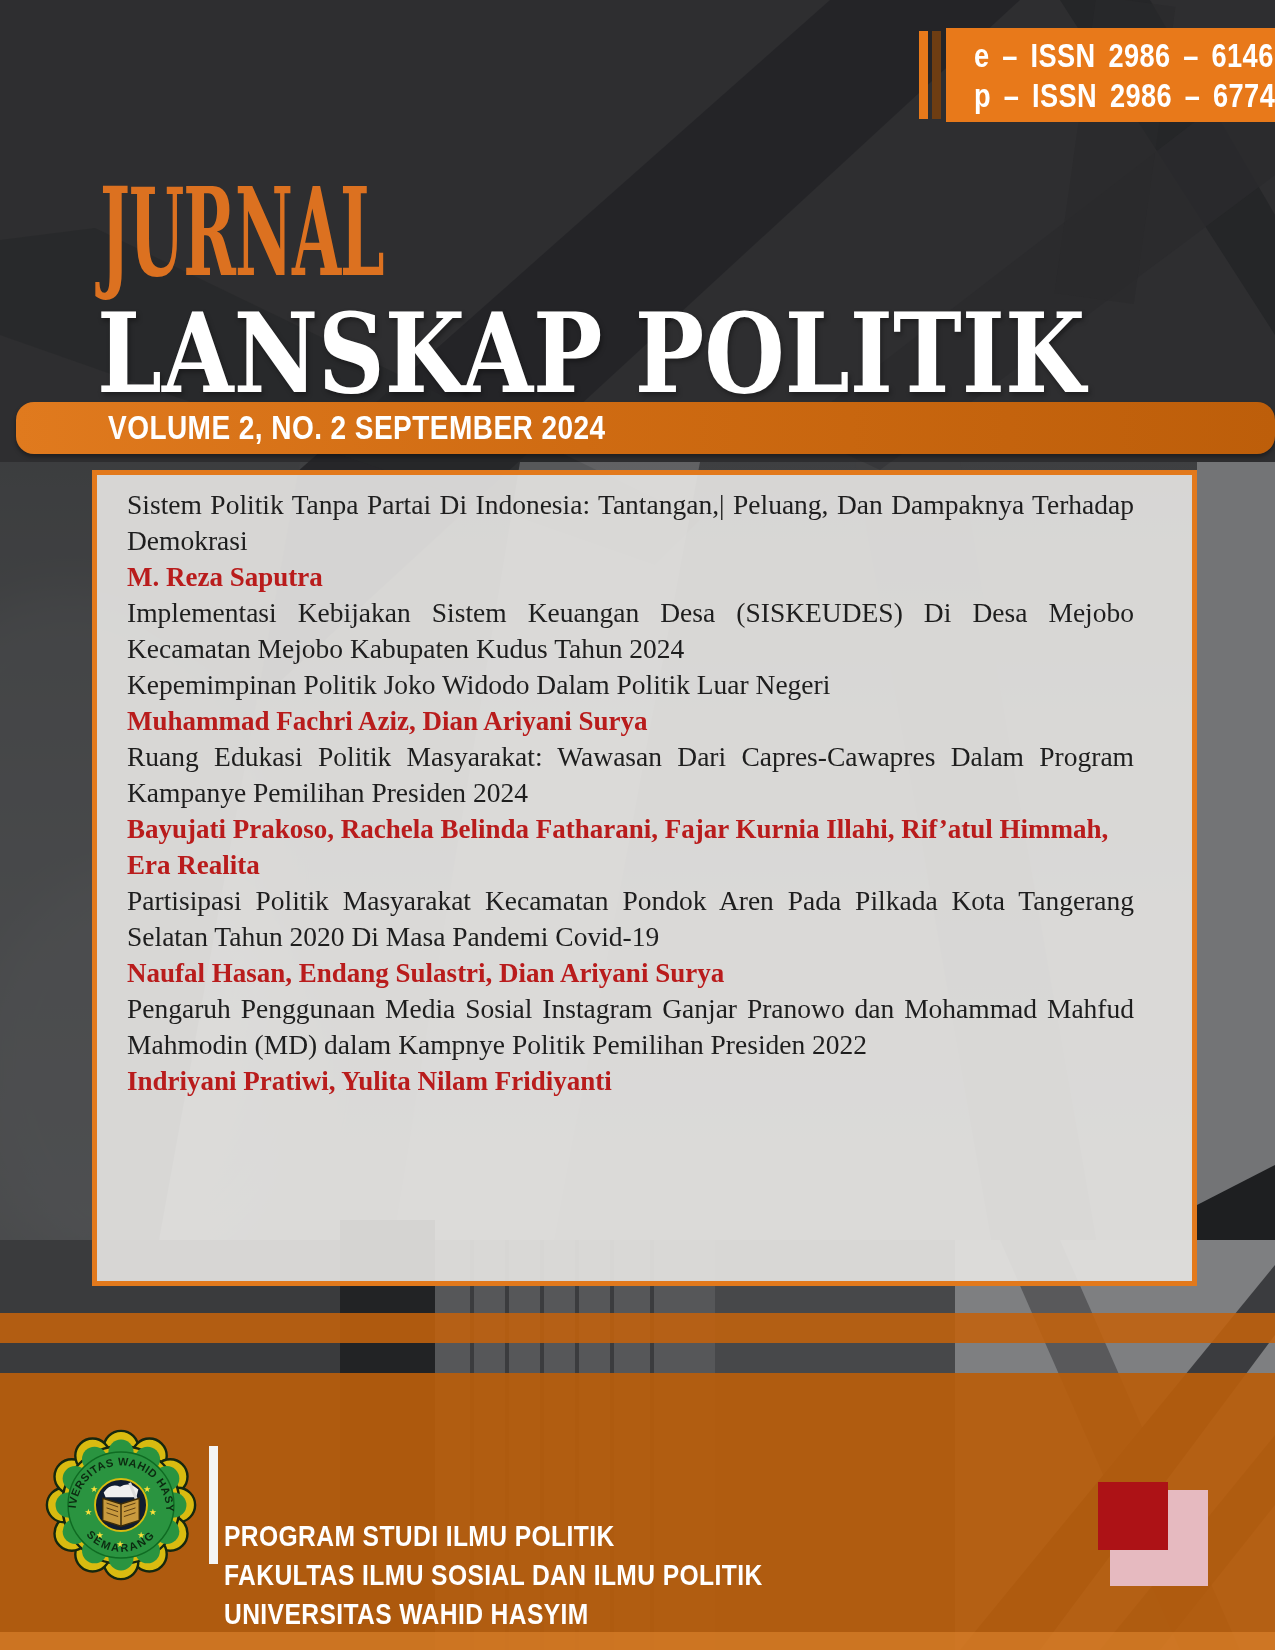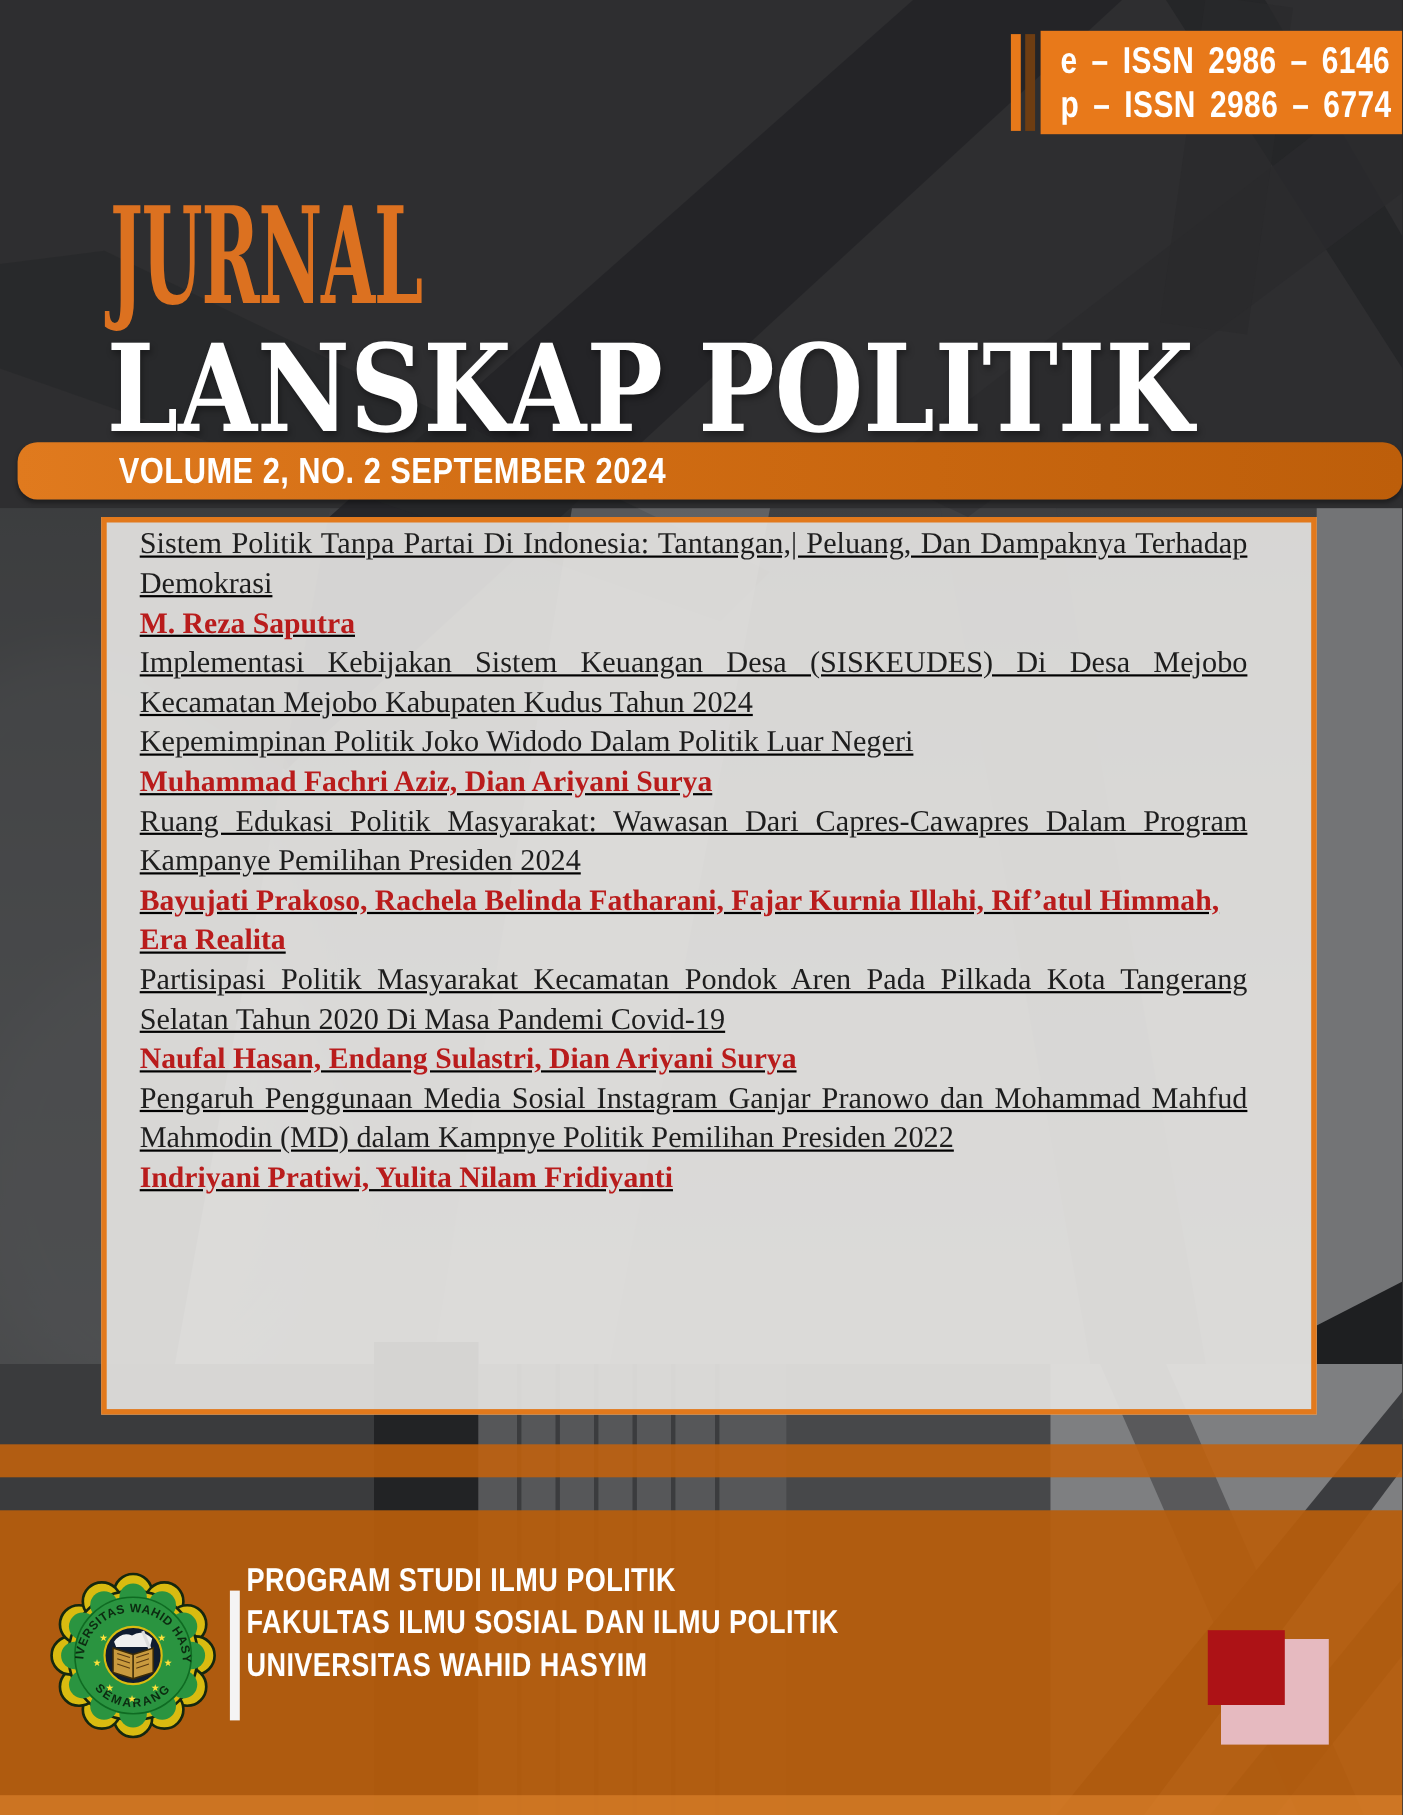--- a/index.html
+++ b/index.html
@@ -10,21 +10,21 @@
   }
   .cover *{box-sizing:border-box;}
   svg.bg{position:absolute;left:0;top:0;z-index:0;}
 
   
   .issn-bar{position:absolute;top:31px;height:88px;width:9px;z-index:3;}
   .issn-bar.b1{left:919px;background:#e8791a;}
   .issn-bar.b2{left:932px;background:#6e3d12;}
   .issn-box{
     position:absolute;left:946px;top:28px;width:329px;height:94px;
-    background:#e8791a;z-index:3;padding:7px 0 0 18px;
+    background:#e8791a;z-index:3;padding:7px 0 0 28px;
   }
   .issn-line{
     color:#fff;font-weight:bold;font-size:34px;line-height:40px;
     white-space:nowrap;transform:scaleX(0.8);transform-origin:left center;
     word-spacing:6px;letter-spacing:0.5px;
   }
 
   
   .kicker{
     position:absolute;left:100px;top:168px;z-index:3;
@@ -47,22 +47,21 @@
   .volume-banner span{
     display:inline-block;margin-left:92px;color:#fff;font-weight:bold;
     font-size:33px;line-height:52px;white-space:nowrap;
     transform:scaleX(0.85);transform-origin:left center;letter-spacing:0.5px;
   }
 
   
   .toc-box{
     position:absolute;left:92px;top:470px;width:1105px;height:816px;z-index:2;
     background:rgba(227,226,224,0.93);border:5px solid #e2791c;
-    padding:1px 58px 20px 30px;
-    text-decoration:underline;
+    padding:12px 58px 20px 30px;
   }
   .article + .article{}
   .a-title{
     font-family:"Liberation Serif","DejaVu Serif",serif;
     font-size:27.5px;line-height:36px;color:#1e1e1e;text-align:justify;
   }
   .a-authors{
     font-family:"Liberation Serif","DejaVu Serif",serif;font-weight:bold;
     font-size:27px;line-height:36px;color:#b91c1c;
   }
@@ -72,21 +71,21 @@
     background:rgba(195,98,13,0.88);z-index:2;}
   .footer-band{position:absolute;left:0;right:0;top:1373px;height:277px;
     background:rgba(184,94,12,0.93);z-index:2;}
   .bottom-strip{position:absolute;left:0;right:0;top:1632px;height:18px;
     background:rgba(219,130,44,0.65);z-index:4;}
 
   
   .logo{position:absolute;left:44px;top:1428px;width:154px;height:154px;z-index:4;}
   .footer-divider{position:absolute;left:209px;top:1446px;width:9px;height:118px;
     background:#f4f4f4;z-index:4;}
-  .footer-lines{position:absolute;left:224px;top:1417px;z-index:4;}
+  .footer-lines{position:absolute;left:224px;top:1516px;z-index:4;}
   .footer-line{
     color:#fff;font-weight:bold;font-size:30px;line-height:39px;white-space:nowrap;
     transform:scaleX(0.82);transform-origin:left center;letter-spacing:0.5px;
   }
 
   
   .sq-pink{position:absolute;left:1110px;top:1490px;width:98px;height:96px;
     background:#e6bac0;z-index:3;}
   .sq-red{position:absolute;left:1098px;top:1482px;width:70px;height:68px;
     background:#ad1216;z-index:4;}

